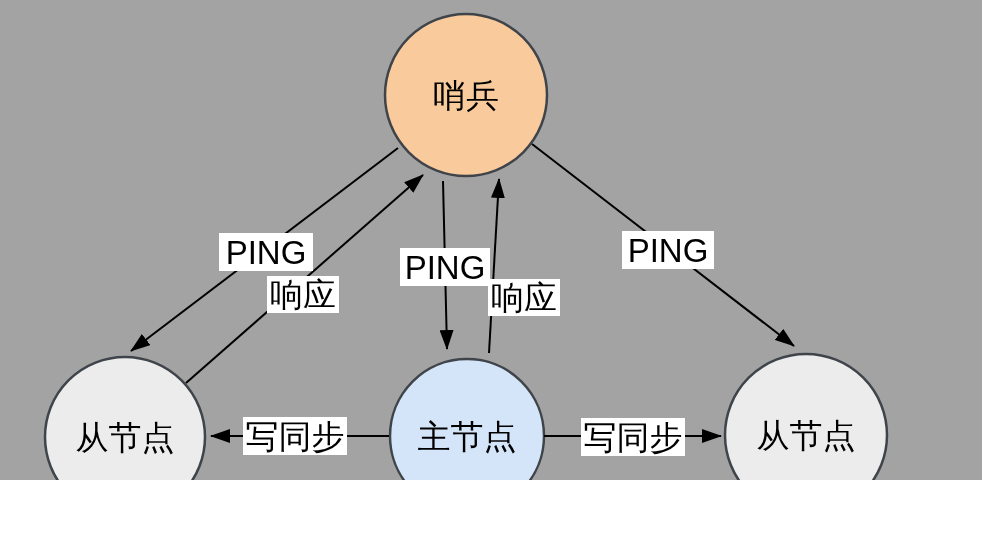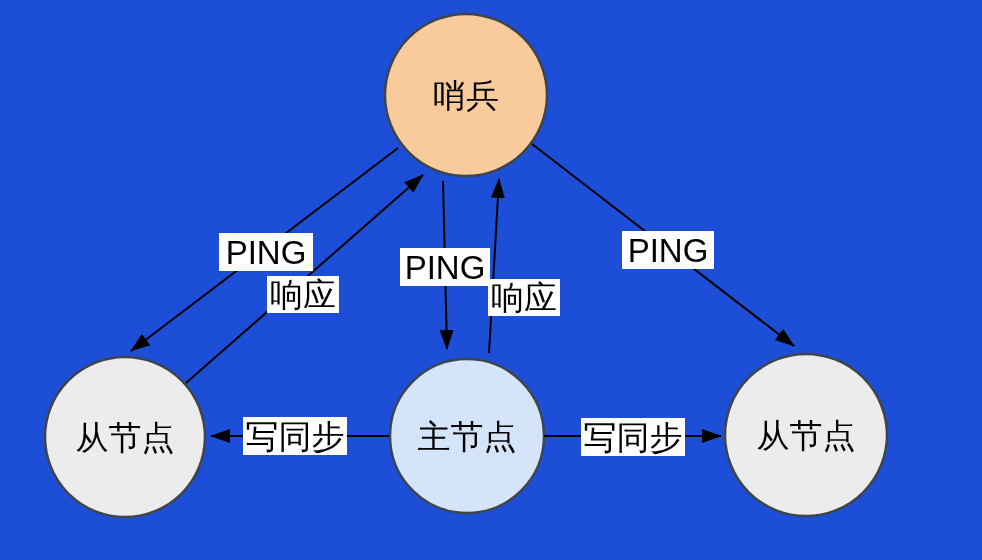--- a/index.html
+++ b/index.html
@@ -3,22 +3,22 @@
 <meta charset="utf-8">
 <style>
   html, body {
     margin: 0;
     padding: 0;
     background: #ffffff;
   }
   .stage {
     position: relative;
     width: 982px;
-    height: 560px;
-    background: #1d4ed8;
+    height: 480px;
+    background: #a3a3a3;
     overflow: hidden;
   }
   svg text {
     font-family: "Liberation Sans", "DejaVu Sans", sans-serif;
     fill: #000000;
     text-anchor: middle;
   }
   .node-circle {
     stroke: #3F444A;
     stroke-width: 2.5;

